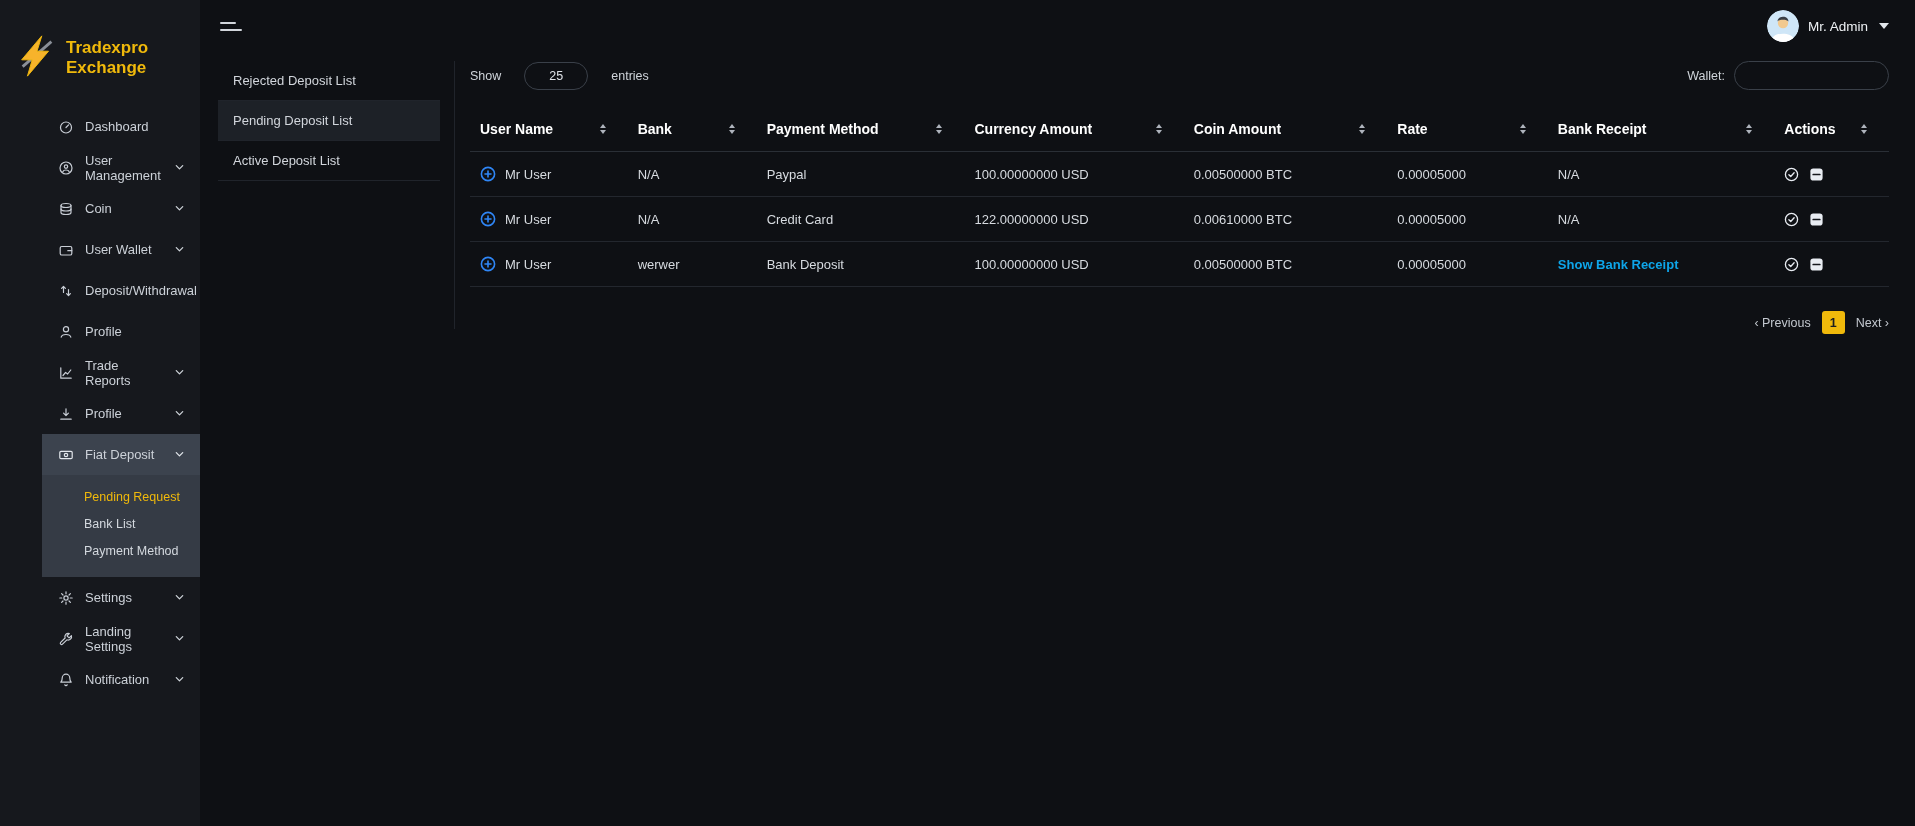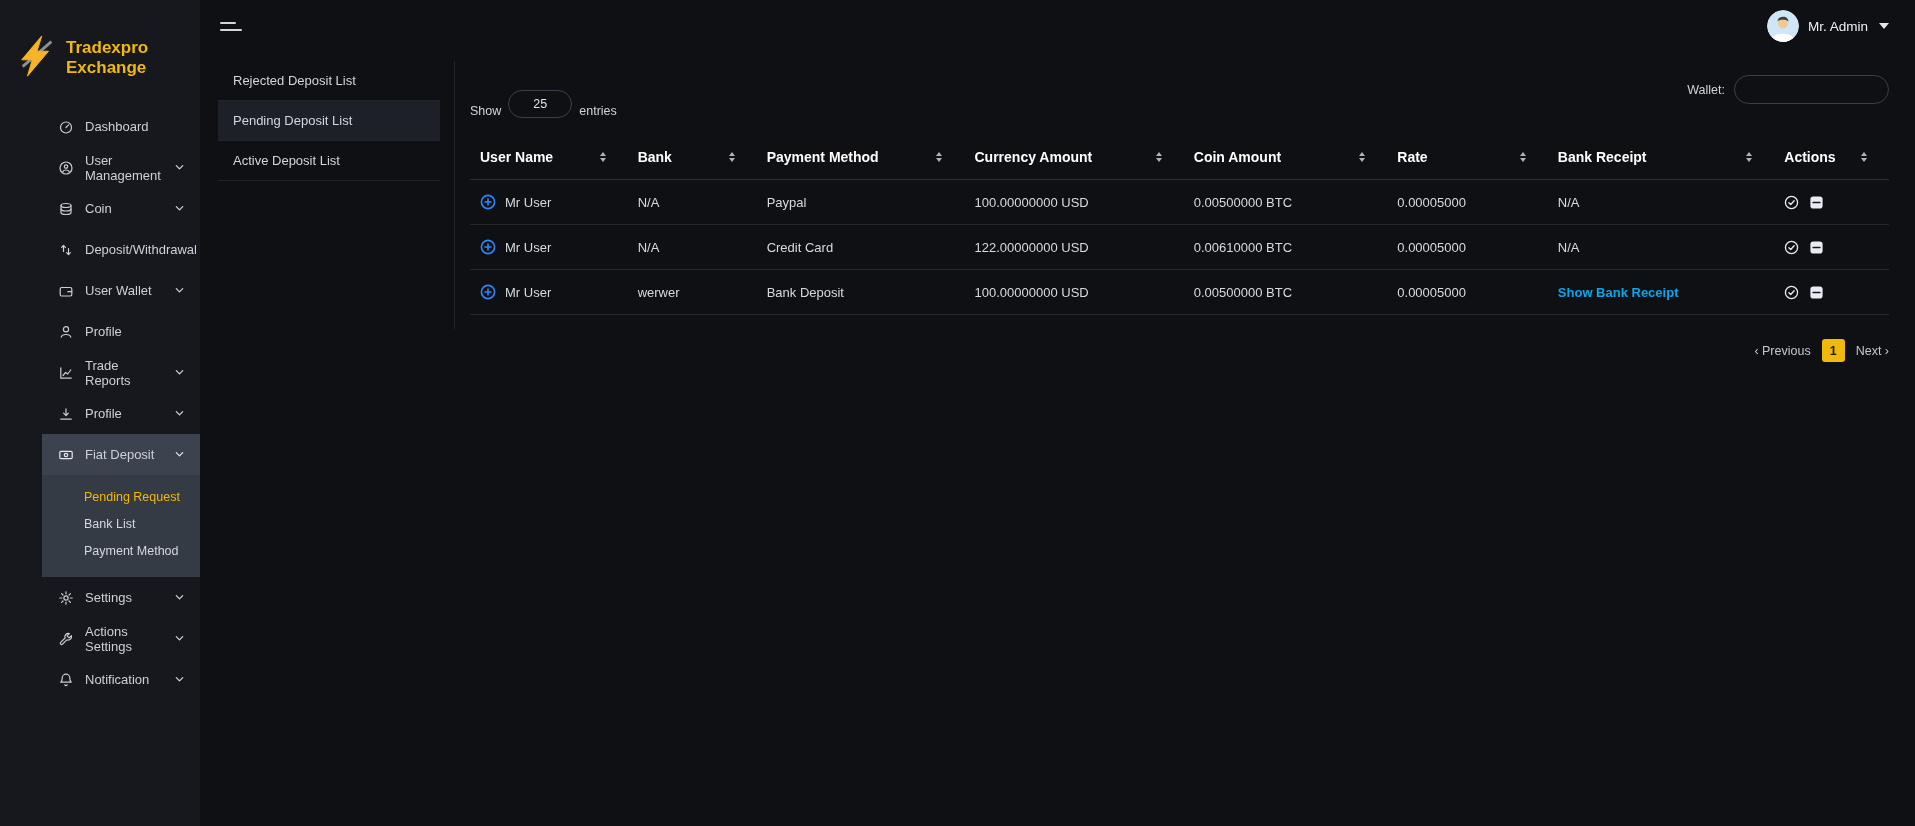--- a/index.html
+++ b/index.html
@@ -43,21 +43,21 @@
   .page-subtitle { font-size:19px; font-weight:bold; color:#c3c8d0; display:inline; margin-left:5px; }
 
   .content { display:flex; padding:15px 26px 0 18px; align-items:flex-start; }
   .side-tabs { width:222px; flex-shrink:0; }
   .tab { padding:12px 15px; font-size:13px; color:#d2d6dc; border-bottom:1px solid #20242b; cursor:pointer; }
   .tab.active { background:#1d2127; }
   .vdivider { width:1px; background:#20242b; height:268px; margin-left:14px; flex-shrink:0; }
 
   .table-area { flex:1; padding-left:15px; min-width:0; }
   .controls-row { display:flex; align-items:center; justify-content:space-between; }
-  .show-group { display:flex; align-items:flex-end; gap:7px; font-size:12.5px; color:#cfd4da;margin-top:29px; }
+  .show-group { display:flex; align-items:center; gap:23px; font-size:12.5px; color:#cfd4da; }
   .entries-select { width:64px; height:28px; border:1px solid #3a4049; border-radius:15px; background:transparent; color:#dfe3e8; font-size:12.5px; display:flex; align-items:center; justify-content:center; cursor:pointer; }
   .search-group { display:flex; align-items:center; gap:9px; font-size:12.5px; color:#cfd4da; }
   .search-input { width:155px; height:29px; border:1px solid #3a4049; border-radius:15px; background:transparent; color:#dfe3e8; padding:0 12px; font-size:12.5px; outline:none; font-family:"Liberation Sans", sans-serif; }
 
   table { width:100%; border-collapse:collapse; margin-top:17px; }
   thead th { text-align:left; font-size:14px; font-weight:bold; color:#ffffff; padding:14px 10px; border-bottom:1px solid #2a2f36; cursor:pointer; }
   .th-inner { display:flex; align-items:center; justify-content:space-between; padding-right:12px; }
   .sort { display:inline-flex; flex-direction:column; gap:2px; margin-left:8px; }
   .sort i { display:block; width:0; height:0; border-left:3.5px solid transparent; border-right:3.5px solid transparent; }
   .sort .up { border-bottom:4.5px solid #aeb4bd; }
@@ -130,40 +130,40 @@
         <span>Coin</span>
         <span class="chev">
           <svg width="11" height="11" viewBox="0 0 12 12">
               <path d="M2.5 4l3.5 3.5L9.5 4" stroke="#cfd4da" stroke-width="1.4" fill="none" stroke-linecap="round" stroke-linejoin="round"></path>
             </svg>
         </span>
       </li>
 
       <li class="menu-item">
         <span class="mi-icon">
-          <svg width="16" height="16" viewBox="0 0 16 16" fill="none" stroke="#c9ced6" stroke-width="1.2" stroke-linecap="round" stroke-linejoin="round">
-              <path d="M5.5 9.5v-6m0 0L3.6 5.4m1.9-1.9l1.9 1.9M10.5 6.5v6m0 0l1.9-1.9m-1.9 1.9l-1.9-1.9"></path>
-            </svg>
-        </span>
-        <span>Deposit/Withdrawal</span>
-        <span class="chev">
-          <svg width="11" height="11" viewBox="0 0 12 12">
-              <path d="M2.5 4l3.5 3.5L9.5 4" stroke="#cfd4da" stroke-width="1.4" fill="none" stroke-linecap="round" stroke-linejoin="round"></path>
-            </svg>
-        </span>
-      </li>
-
-      <li class="menu-item">
-        <span class="mi-icon">
           <svg width="16" height="16" viewBox="0 0 16 16" fill="none" stroke="#c9ced6" stroke-width="1.2" stroke-linecap="round">
               <rect x="2.2" y="4.5" width="11.6" height="8.5" rx="1.5"></rect>
               <path d="M9.8 8.7h4"></path>
             </svg>
         </span>
         <span>User Wallet</span>
+        <span class="chev">
+          <svg width="11" height="11" viewBox="0 0 12 12">
+              <path d="M2.5 4l3.5 3.5L9.5 4" stroke="#cfd4da" stroke-width="1.4" fill="none" stroke-linecap="round" stroke-linejoin="round"></path>
+            </svg>
+        </span>
+      </li>
+
+      <li class="menu-item">
+        <span class="mi-icon">
+          <svg width="16" height="16" viewBox="0 0 16 16" fill="none" stroke="#c9ced6" stroke-width="1.2" stroke-linecap="round" stroke-linejoin="round">
+              <path d="M5.5 9.5v-6m0 0L3.6 5.4m1.9-1.9l1.9 1.9M10.5 6.5v6m0 0l1.9-1.9m-1.9 1.9l-1.9-1.9"></path>
+            </svg>
+        </span>
+        <span>Deposit/Withdrawal</span>
         <span class="chev">
           <svg width="11" height="11" viewBox="0 0 12 12">
               <path d="M2.5 4l3.5 3.5L9.5 4" stroke="#cfd4da" stroke-width="1.4" fill="none" stroke-linecap="round" stroke-linejoin="round"></path>
             </svg>
         </span>
       </li>
 
       <li class="menu-item">
         <span class="mi-icon">
           <svg width="16" height="16" viewBox="0 0 16 16" fill="none" stroke="#c9ced6" stroke-width="1.2" stroke-linecap="round">
@@ -246,21 +246,21 @@
             </svg>
         </span>
       </li>
 
       <li class="menu-item">
         <span class="mi-icon">
           <svg width="16" height="16" viewBox="0 0 16 16" fill="none" stroke="#c9ced6" stroke-width="1.2" stroke-linecap="round" stroke-linejoin="round">
               <path d="M13.4 4.6a3.4 3.4 0 0 1-4.5 4.2l-4.4 4.4a1.25 1.25 0 0 1-1.8-1.8l4.4-4.4a3.4 3.4 0 0 1 4.2-4.5L9 4.8l2.1 2.1 2.3-2.3z"></path>
             </svg>
         </span>
-        <span>Actions Settings</span>
+        <span>Landing Settings</span>
         <span class="chev">
           <svg width="11" height="11" viewBox="0 0 12 12">
               <path d="M2.5 4l3.5 3.5L9.5 4" stroke="#cfd4da" stroke-width="1.4" fill="none" stroke-linecap="round" stroke-linejoin="round"></path>
             </svg>
         </span>
       </li>
 
       <li class="menu-item">
         <span class="mi-icon">
           <svg width="16" height="16" viewBox="0 0 16 16" fill="none" stroke="#c9ced6" stroke-width="1.2" stroke-linecap="round" stroke-linejoin="round">

